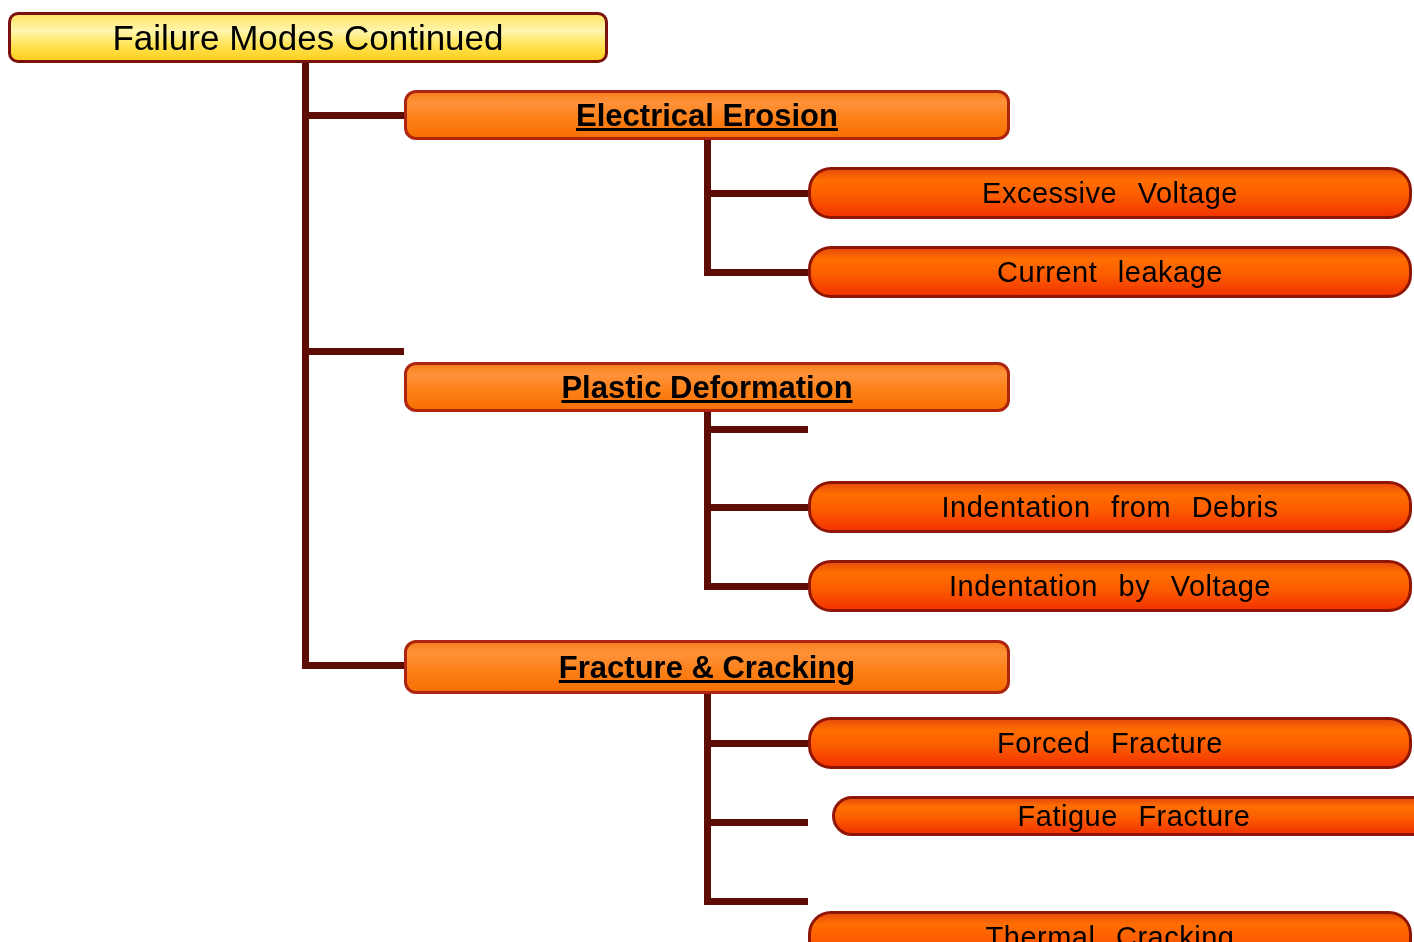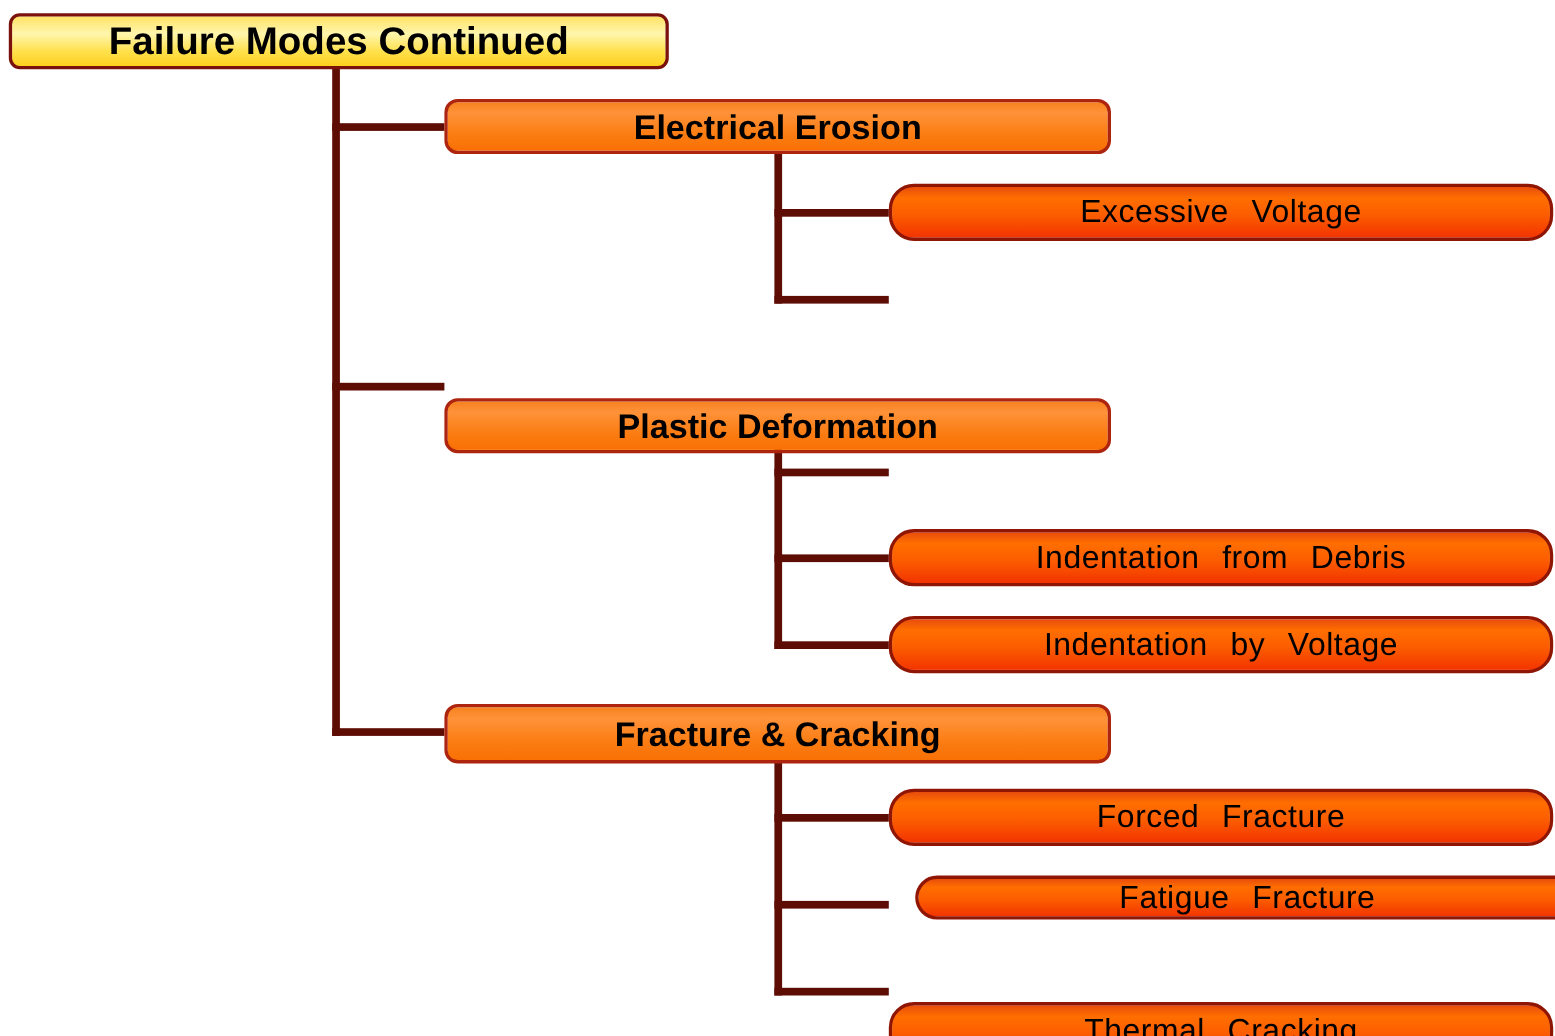--- a/index.html
+++ b/index.html
@@ -41,28 +41,29 @@
     align-items:center;
     justify-content:center;
     text-align:center;
     line-height:1;
   }
   .node.root{
     border:3px solid var(--root-border);
     border-radius:10px;
     background:linear-gradient(180deg,var(--root-fill-top) 0%,var(--root-fill-mid) 35%,#ffe14d 70%,var(--root-fill-bottom) 100%);
     font-size:35px;
-    font-weight:700;
+    font-weight:400;
   }
   .node.branch{
     border:3px solid var(--branch-border);
     border-radius:12px;
     background:linear-gradient(180deg,#f5821f 0%,var(--branch-fill-top) 22%,#fb7d13 65%,var(--branch-fill-bottom) 100%);
     font-size:31px;
     font-weight:700;
+    text-decoration:underline;
   }
   .node.leaf{
     border:3px solid var(--leaf-border);
     border-radius:23px;
     background:linear-gradient(180deg,#e84d0c 0%,var(--leaf-fill-top) 22%,#fc5d00 55%,var(--leaf-fill-bottom) 100%);
     font-size:29px;
     font-weight:400;
     word-spacing:12px;
     letter-spacing:0.5px;
   }
@@ -101,20 +102,23 @@
   <div class="node branch" style="left:404px;top:326px;width:606px;height:50px;margin-top:36px;">
     <span>Plastic Deformation</span>
   </div>
   <div class="node branch" style="left:404px;top:640px;width:606px;height:54px;">
     <span>Fracture &amp; Cracking</span>
   </div>
 
   <div class="node leaf" style="left:808px;top:167px;width:604px;height:52px;">
     <span>Excessive Voltage</span>
   </div>
+  <div class="node leaf" style="left:808px;top:246px;width:604px;height:52px;">
+    <span>Current leakage</span>
+  </div>
 
   <div class="node leaf" style="left:808px;top:481px;width:604px;height:52px;align-items:center;">
     <span>Indentation from Debris</span>
   </div>
   <div class="node leaf" style="left:808px;top:560px;width:604px;height:52px;">
     <span>Indentation by Voltage</span>
   </div>
 
   <div class="node leaf" style="left:808px;top:717px;width:604px;height:52px;">
     <span>Forced Fracture</span>

